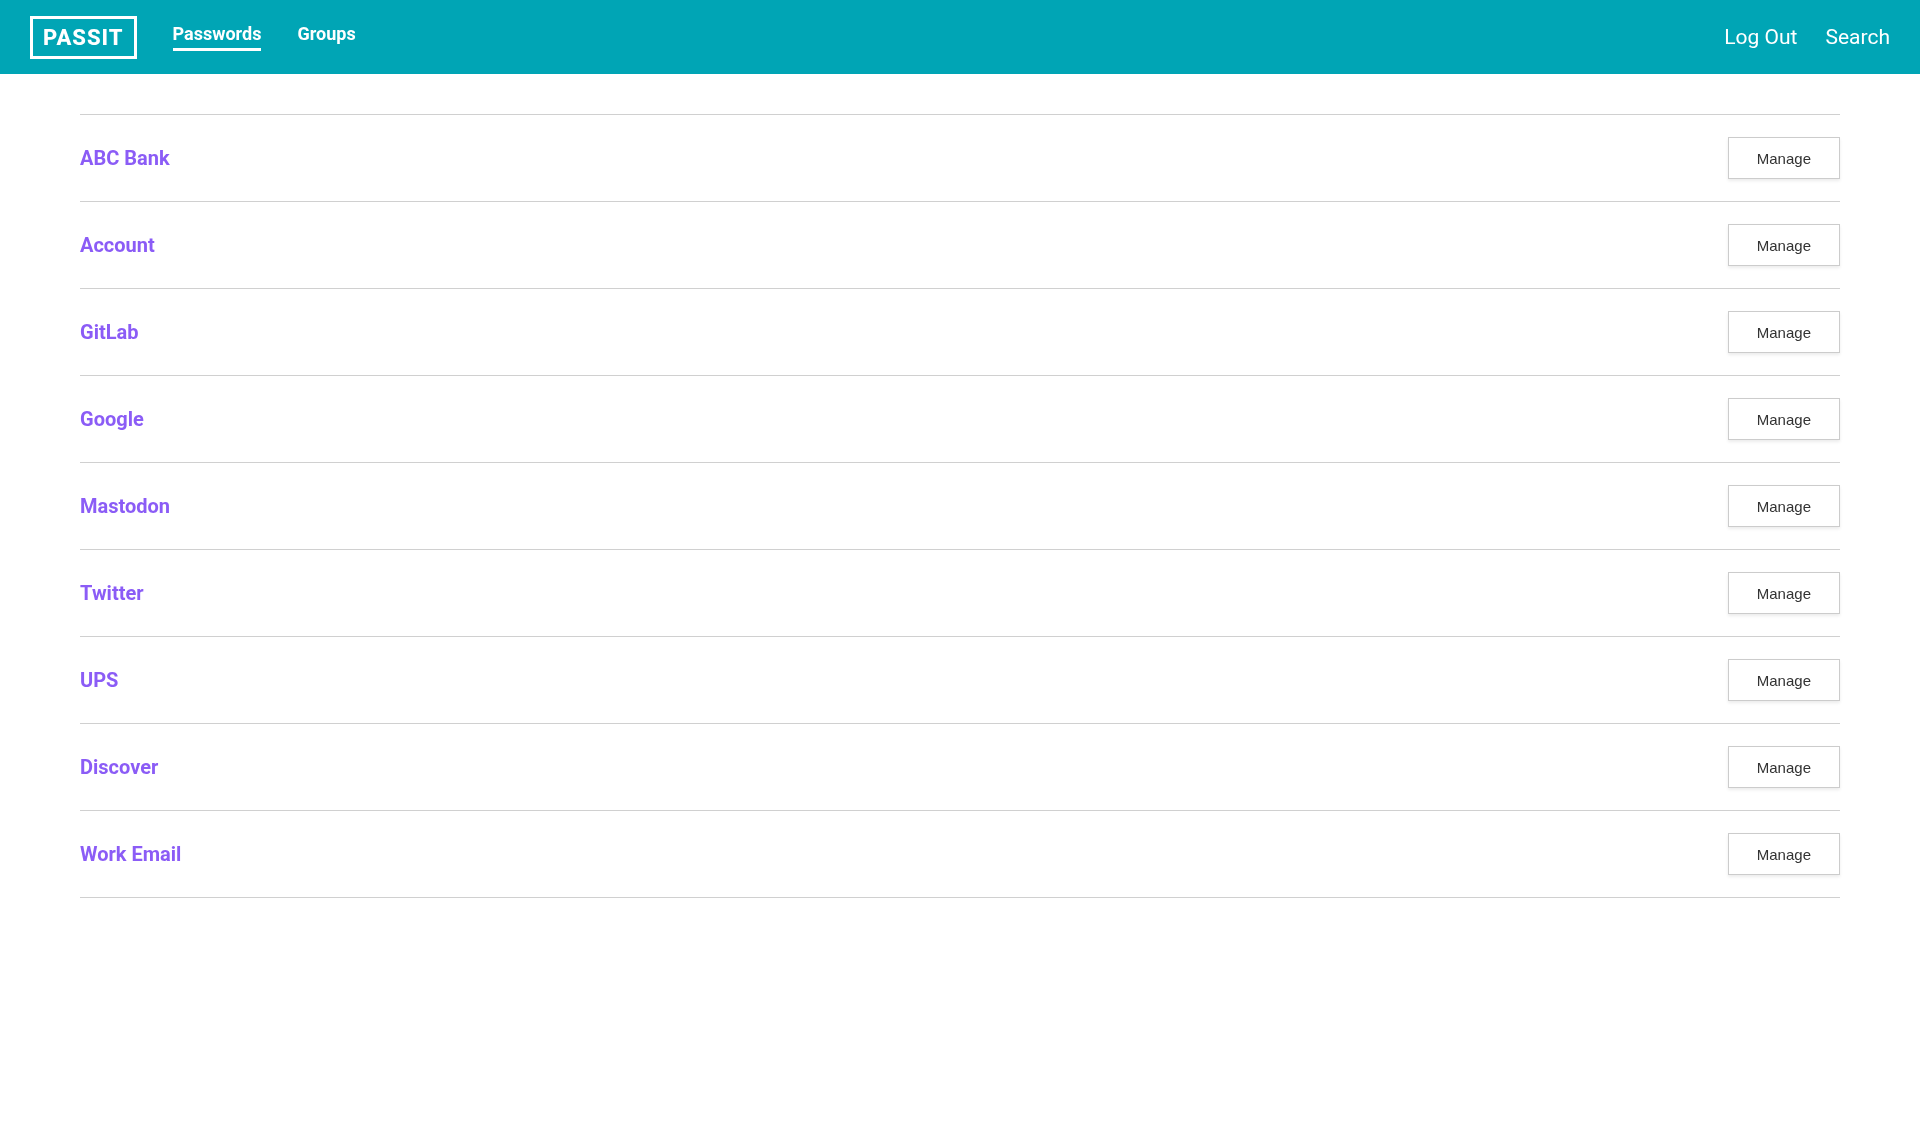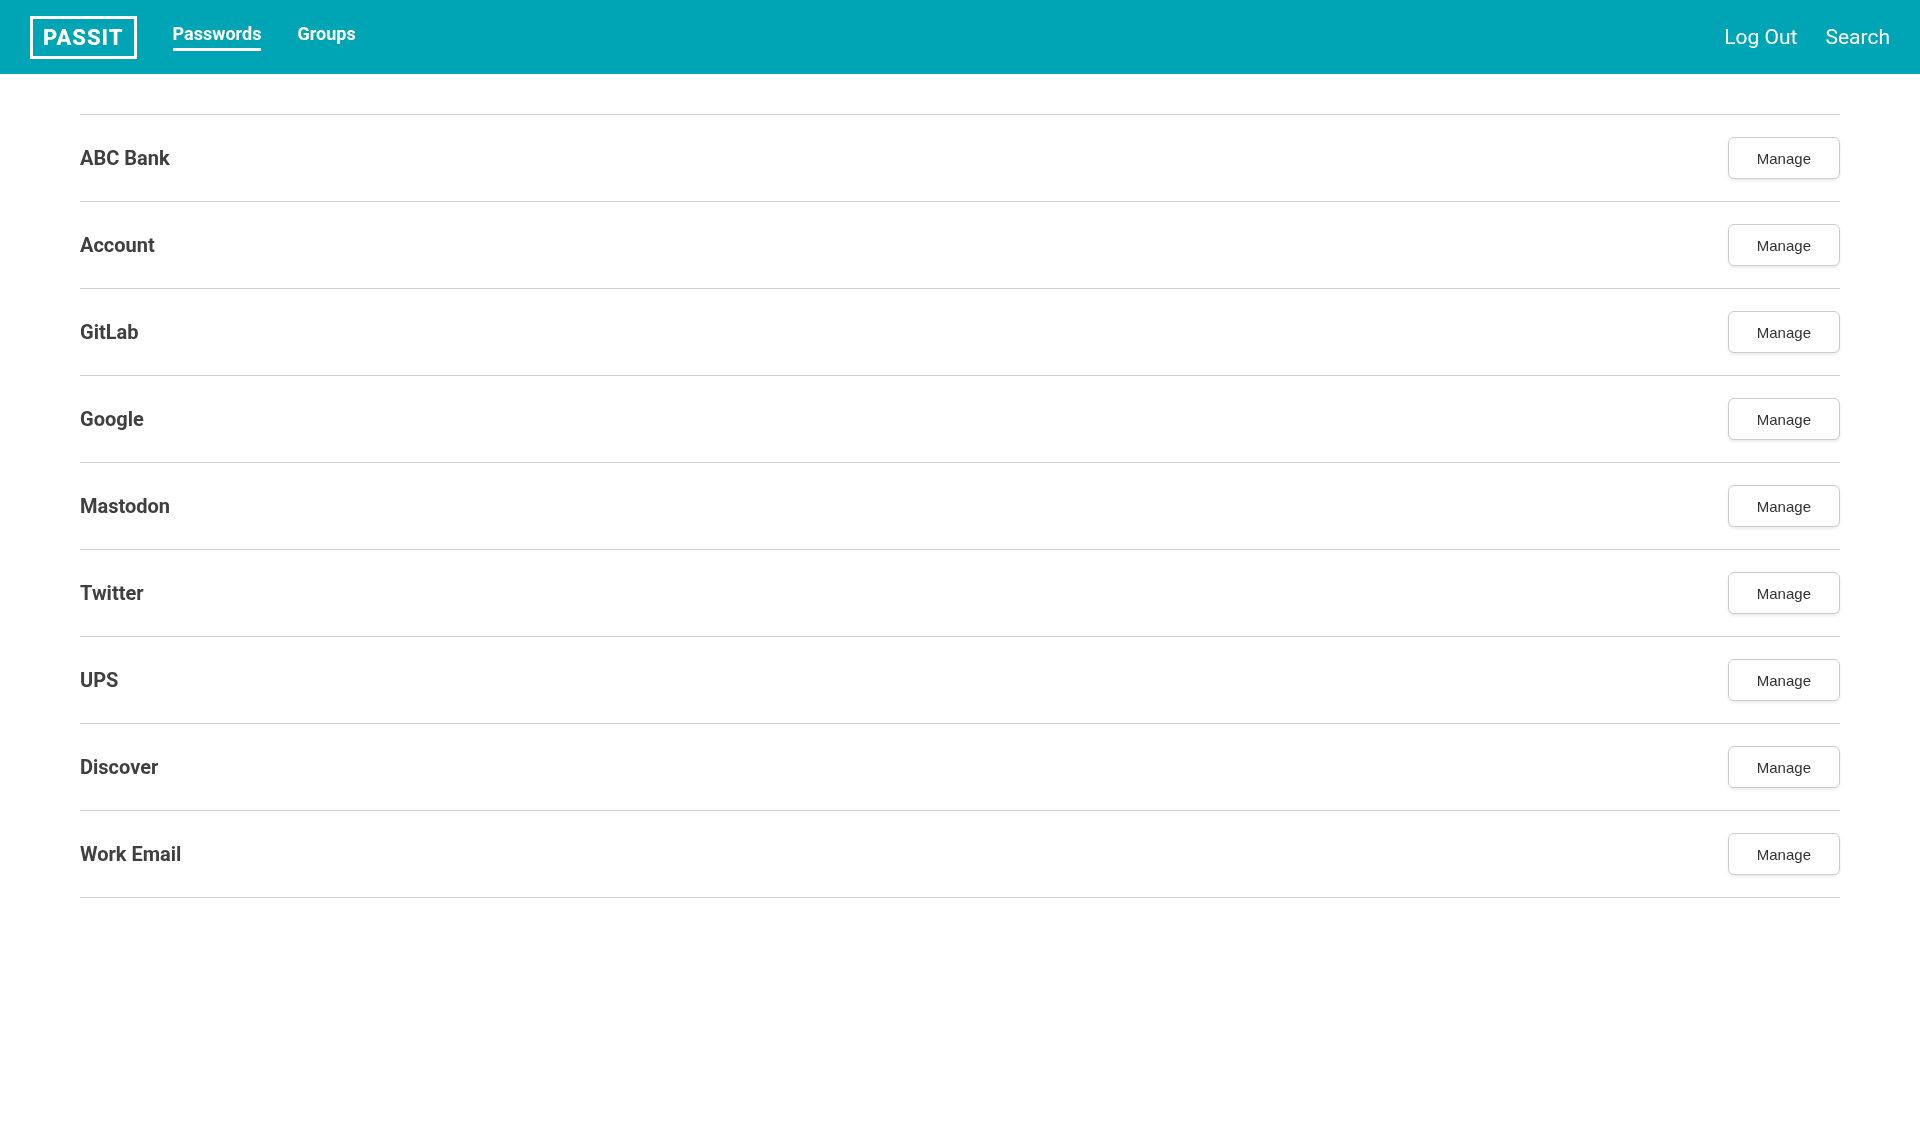--- a/index.html
+++ b/index.html
@@ -127,29 +127,29 @@
       display: flex;
       align-items: center;
       justify-content: space-between;
       padding: 22px 0;
       border-bottom: 1px solid #d0d0d0;
     }
 
     .password-name {
       font-size: 20px;
       font-weight: 700;
-      color: #404040;
+      color: #8b5cf6;
     }
 
     .manage-btn {
       height: 42px;
       padding: 0 28px;
       background: #ffffff;
       border: 1px solid #cccccc;
-      border-radius: 6px;
+      border-radius: 0;
       font-size: 15px;
       font-weight: 400;
       color: #333;
       cursor: pointer;
       box-shadow: 0 2px 3px rgba(0,0,0,0.08);
     }
 
     .plus-icon {
       font-size: 18px;
       font-weight: 600;

